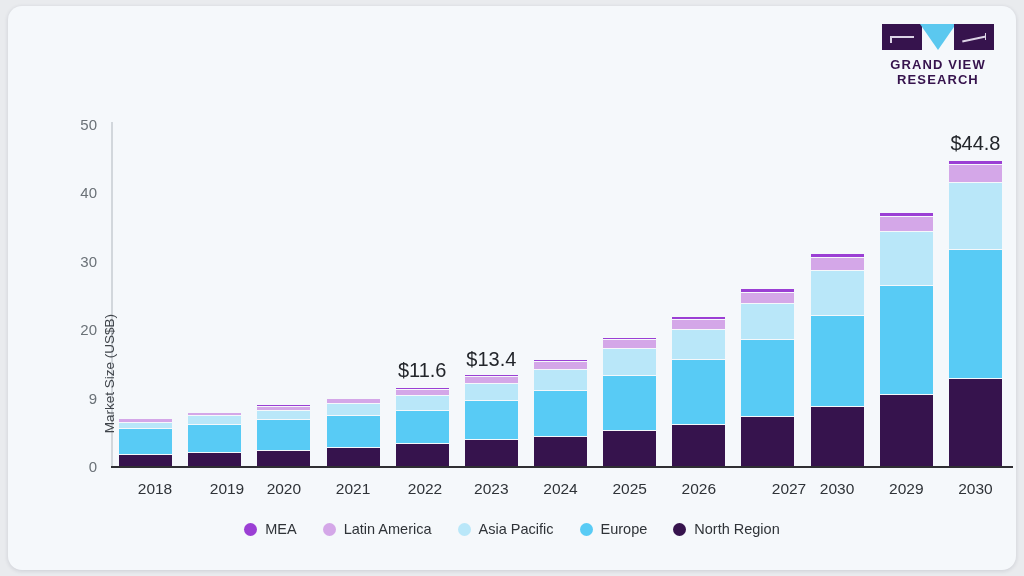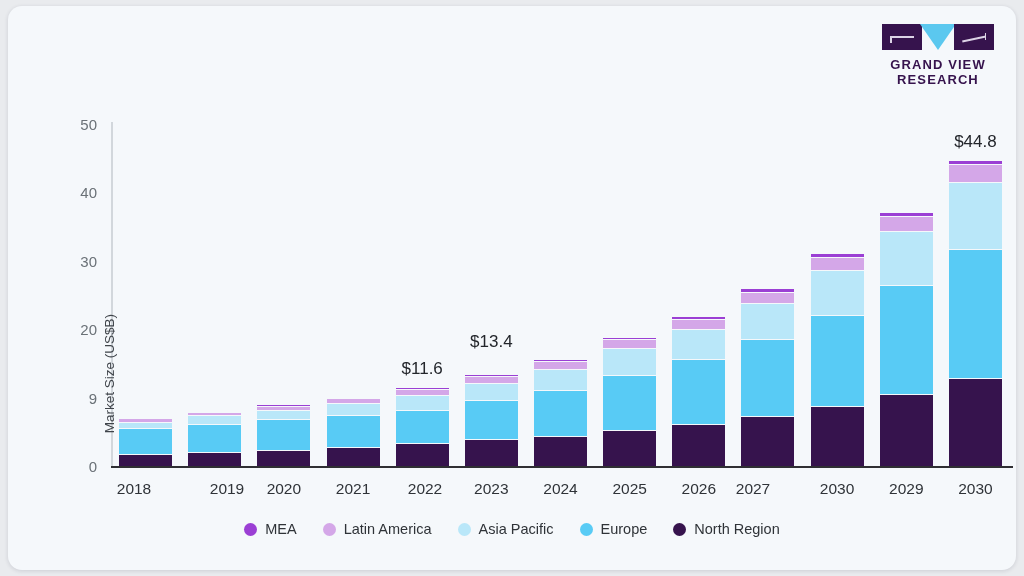--- a/index.html
+++ b/index.html
@@ -98,21 +98,21 @@
   }
   .seg { width: 100%; }
   .xtick {
     position: absolute; top: 474px;
     font-size: 15.5px; color: #2f3338;
     text-align: center; transform: translateX(-50%);
     white-space: nowrap;
   }
   .bar-label {
     position: absolute;
-    font-size: 17px; color: #23262b;
+    font-size: 20px; color: #23262b;
     text-align: center; transform: translateX(-50%);
     white-space: nowrap;
   }
   
   .legend {
     position: absolute; left: 0; right: 0; top: 515px;
     display: flex; justify-content: center; align-items: center;
     gap: 26px;
   }
   .legend-item { display: flex; align-items: center; gap: 8px; }
@@ -261,30 +261,30 @@
         <div class="legend-item">
           <span class="legend-dot" style="background: rgb(88, 203, 245);"></span>
           <span class="legend-label">Europe</span>
         </div>
         <div class="legend-item">
           <span class="legend-dot" style="background: rgb(54, 19, 77);"></span>
           <span class="legend-label">North Region</span>
         </div>
       </div>
 
-  <div class="xtick" style="left: 126px;">2018</div>
+  <div class="xtick" style="left: 147px;">2018</div>
       <div class="xtick" style="left: 219px;">2019</div>
       <div class="xtick" style="left: 275.885px;">2020</div>
       <div class="xtick" style="left: 345.038px;">2021</div>
       <div class="xtick" style="left: 417px;">2022</div>
       <div class="bar-label" style="left: 414.192px; top: 352.656px;">$11.6</div>
       <div class="xtick" style="left: 483.346px;">2023</div>
-      <div class="bar-label" style="left: 483.346px; top: 326px;">$13.4</div>
+      <div class="bar-label" style="left: 483.346px; top: 342px;">$13.4</div>
       <div class="xtick" style="left: 552.5px;">2024</div>
       <div class="xtick" style="left: 621.654px;">2025</div>
       <div class="xtick" style="left: 690.808px;">2026</div>
-      <div class="xtick" style="left: 745px;">2027</div>
+      <div class="xtick" style="left: 781px;">2027</div>
       <div class="xtick" style="left: 829.115px;">2030</div>
       <div class="xtick" style="left: 898.269px;">2029</div>
       <div class="xtick" style="left: 967.423px;">2030</div>
       <div class="bar-label" style="left: 967.423px; top: 125.568px;">$44.8</div>
     </div>
 </div>
 
 </body></html>

